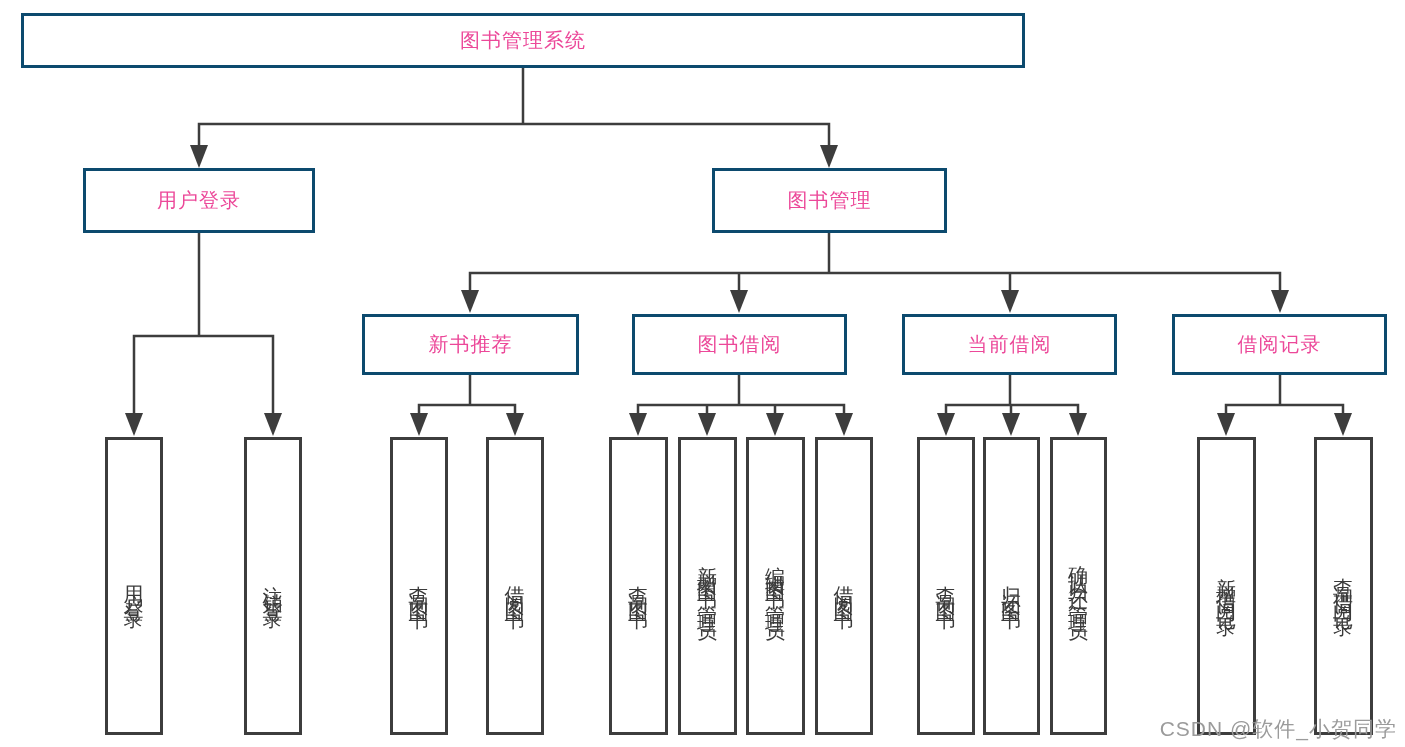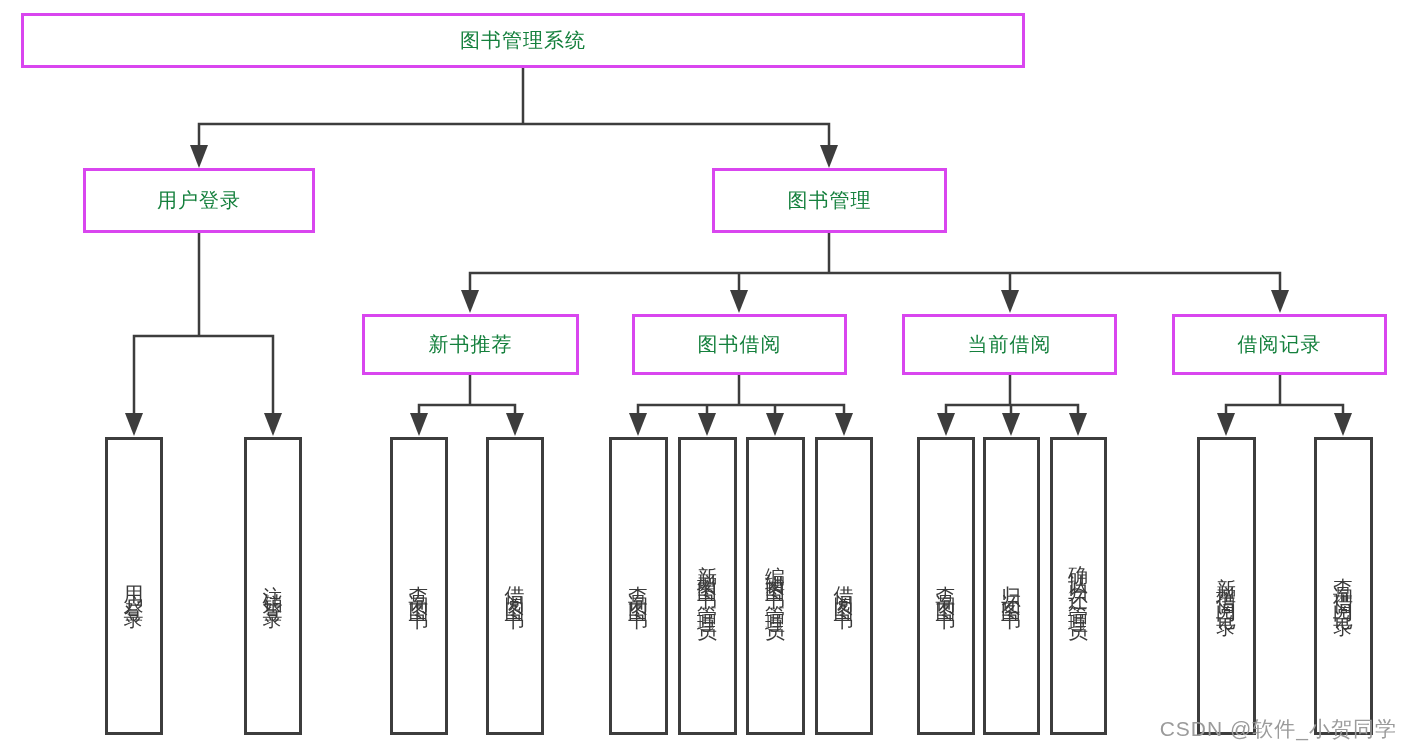--- a/index.html
+++ b/index.html
@@ -17,26 +17,26 @@
   }
   #connectors {
     position: absolute;
     left: 0;
     top: 0;
     pointer-events: none;
   }
   .box {
     position: absolute;
     box-sizing: border-box;
-    border: 3px solid #d946ef;
+    border: 3px solid #0c4a6e;
     background: #ffffff;
     display: flex;
     align-items: center;
     justify-content: center;
-    color: #15803d;
+    color: #ec4899;
     font-size: 20px;
     letter-spacing: 1px;
     white-space: nowrap;
   }
   .vbox {
     position: absolute;
     box-sizing: border-box;
     border: 3px solid #3d3d3d;
     background: #ffffff;
     display: flex;

